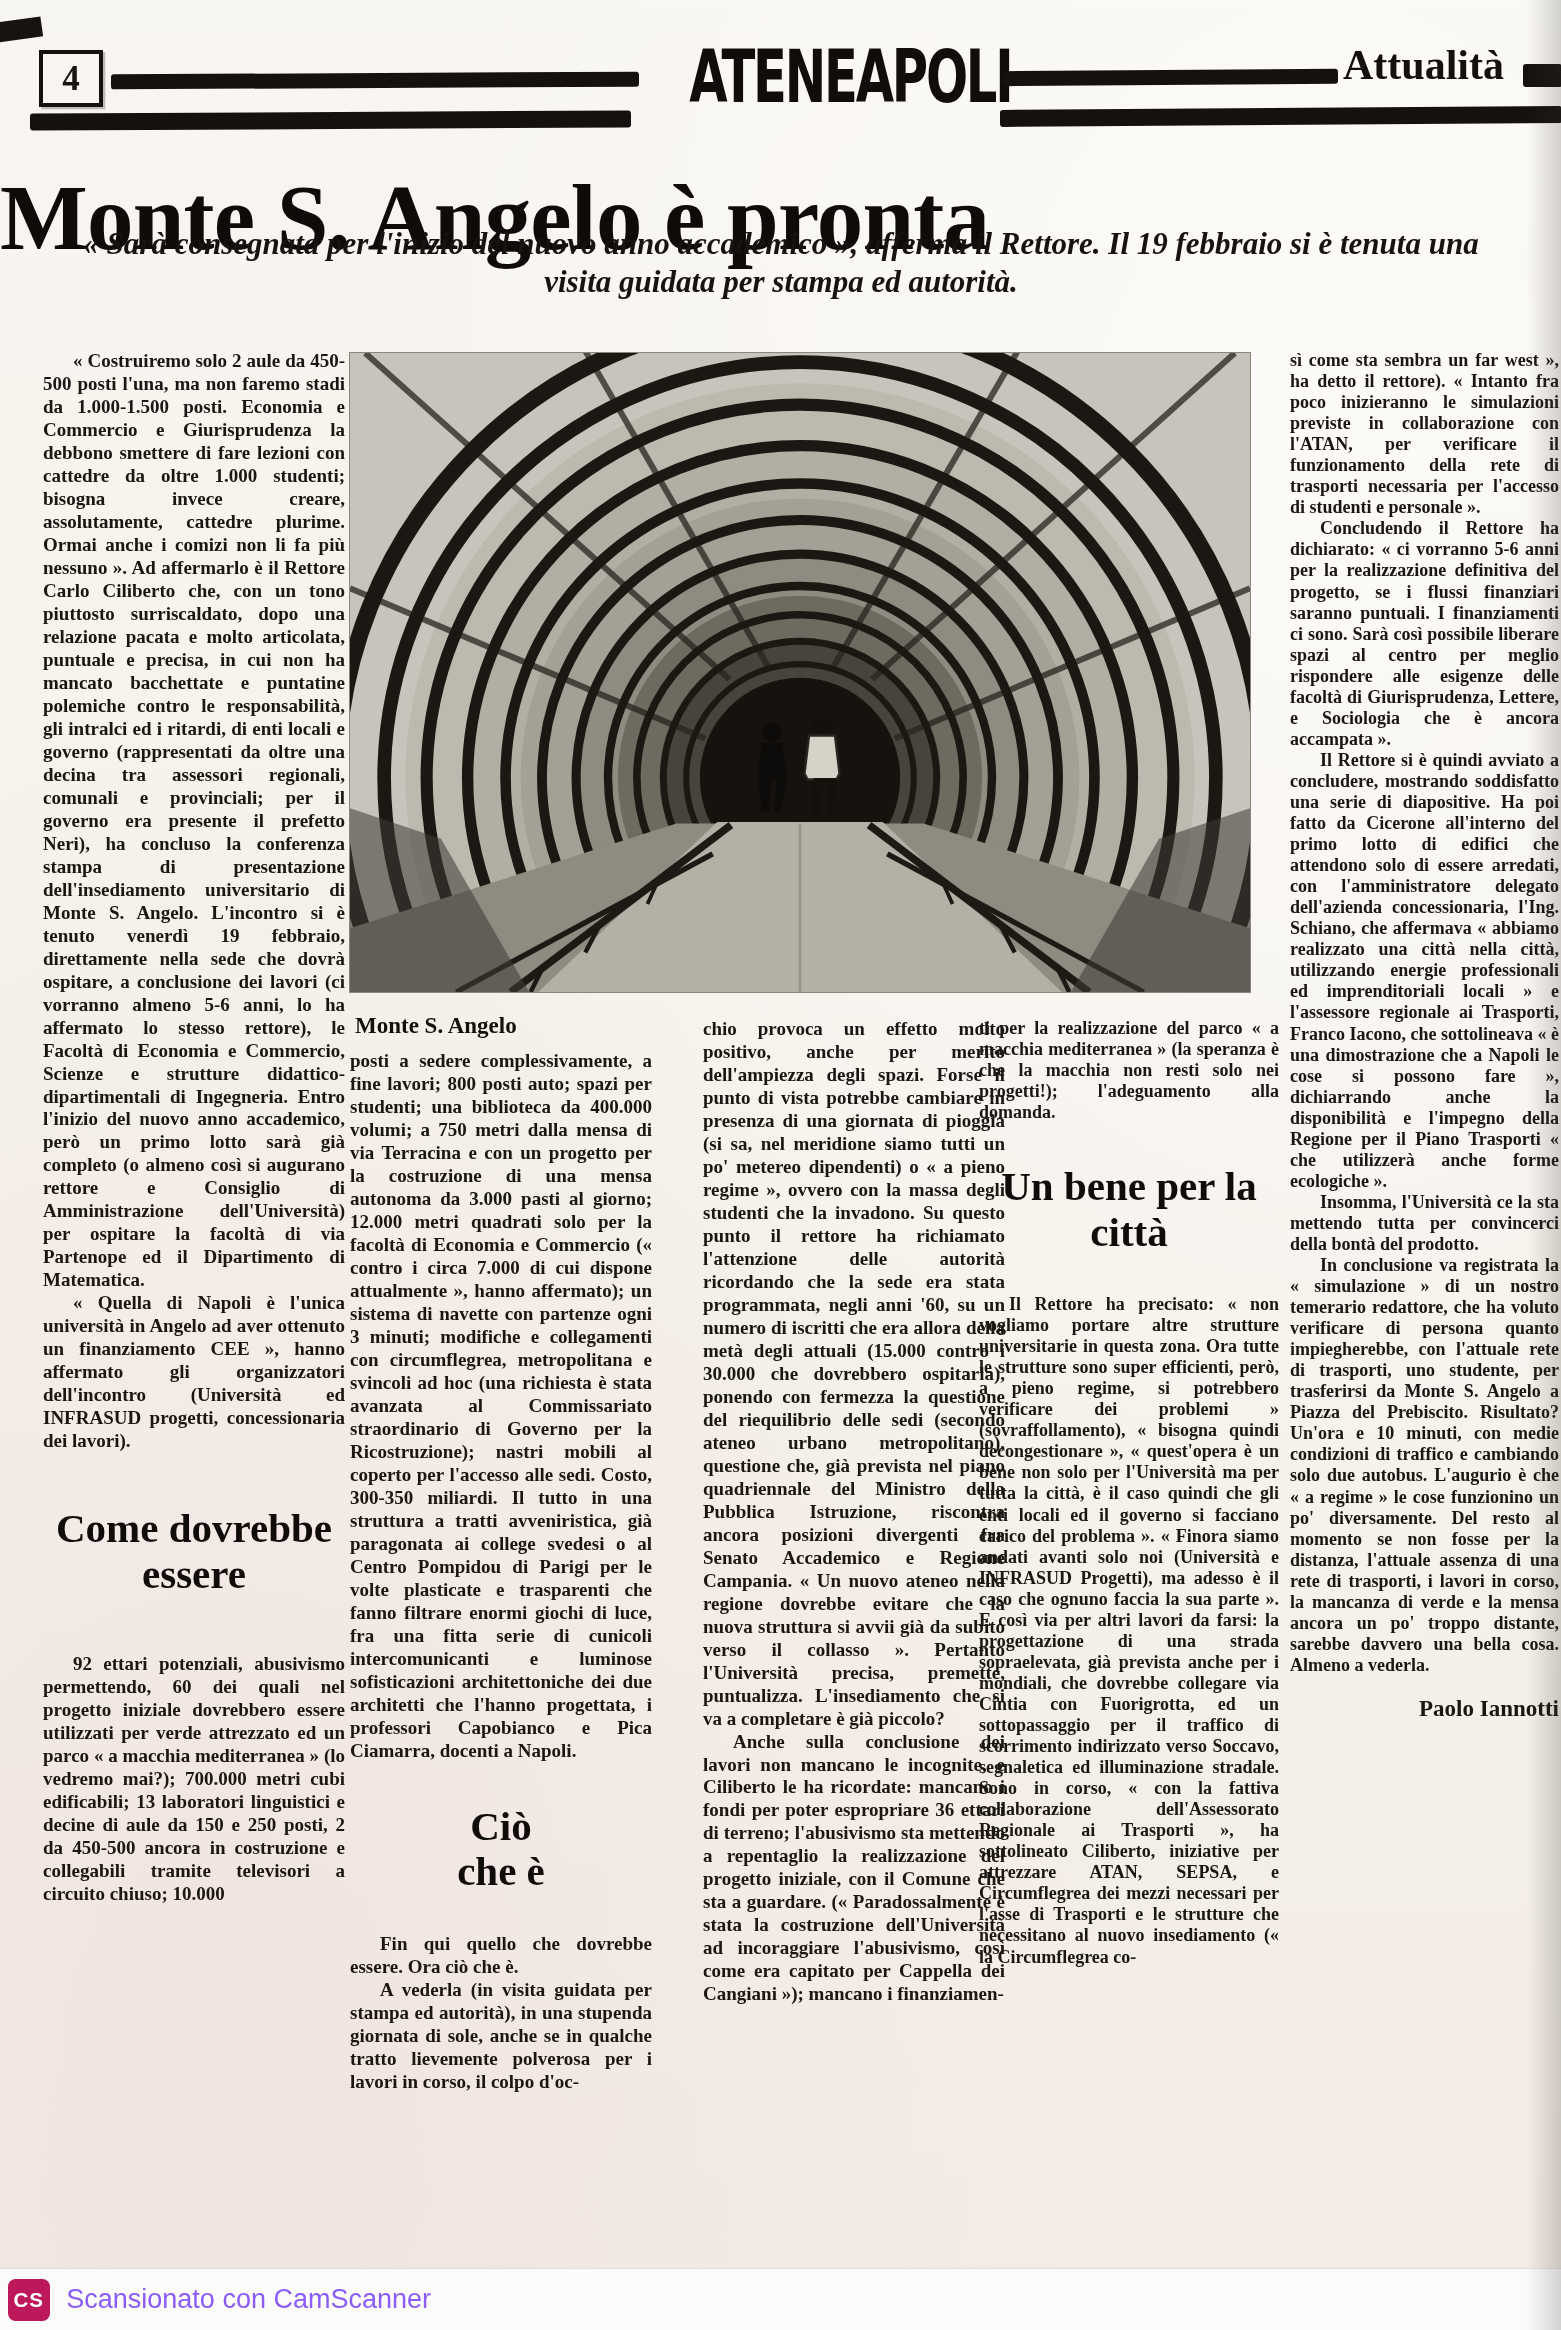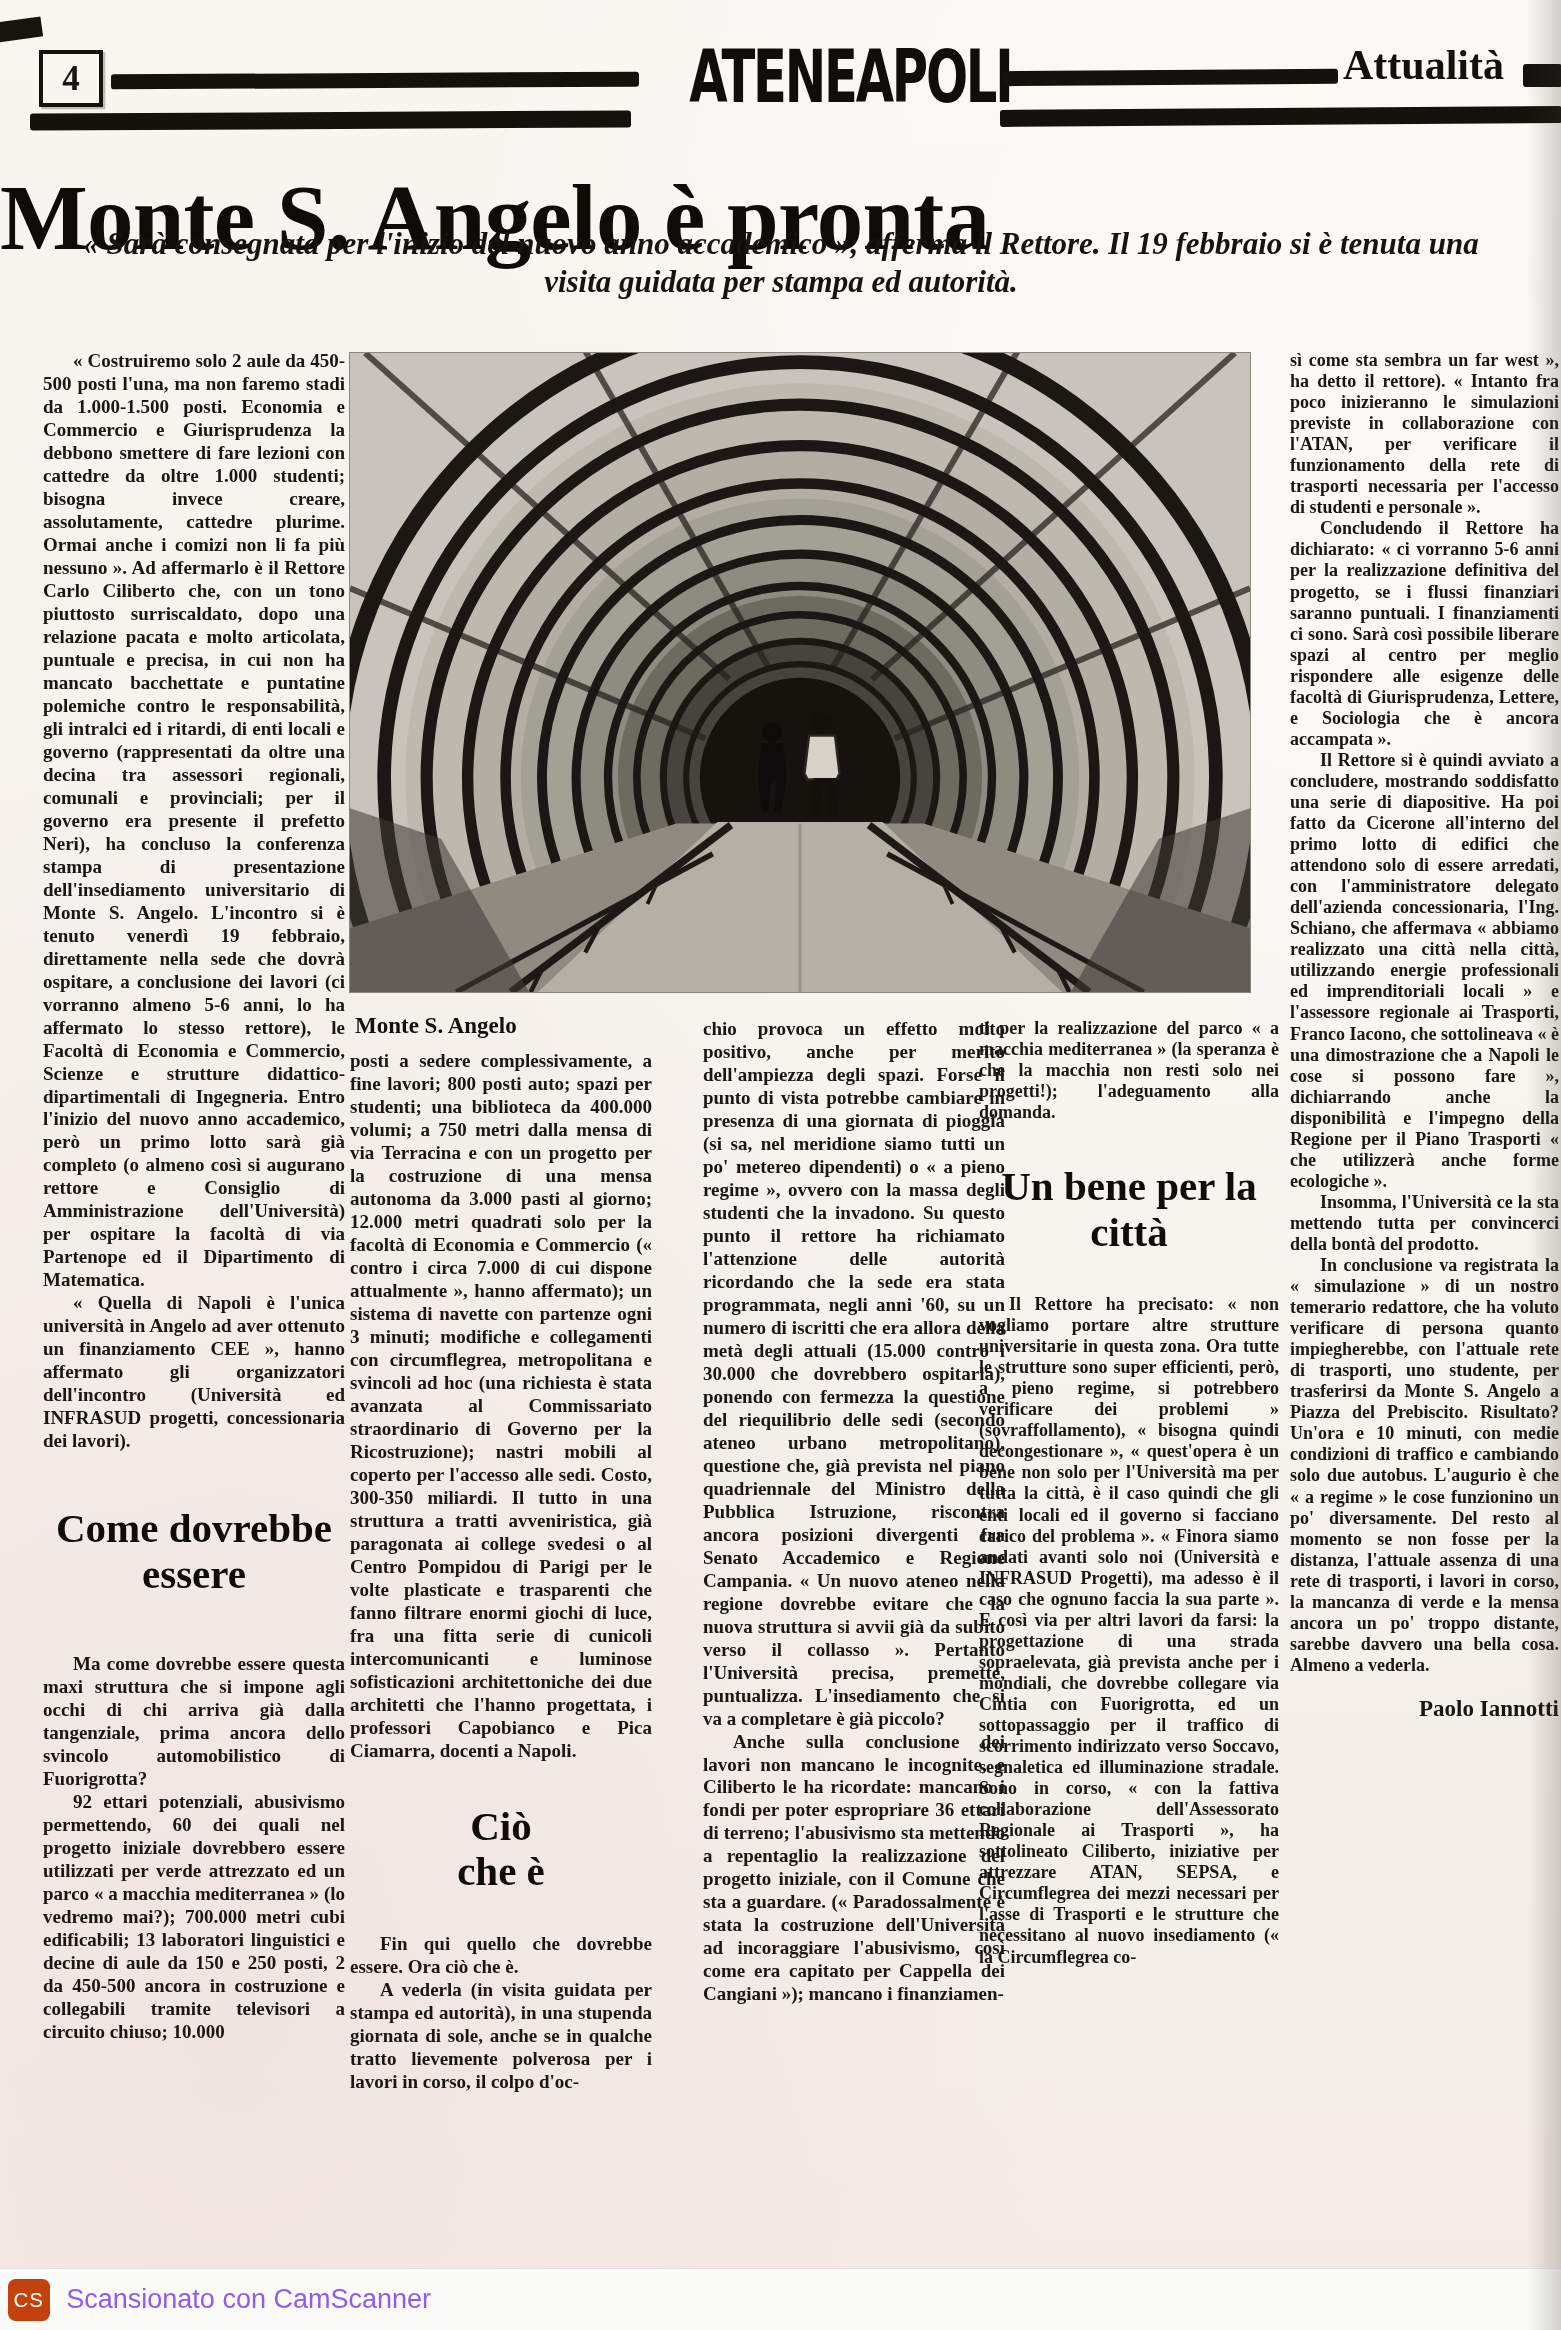--- a/index.html
+++ b/index.html
@@ -92,22 +92,22 @@
 
   
   .footer{
     position:absolute;left:0;bottom:0;width:100%;height:61px;
     background:#fbfbfa;border-top:0.8px solid #e2e0dd;
     display:flex;align-items:center;gap:16.7px;
     font-family:"Liberation Sans",sans-serif;
   }
   .cs-logo{
     margin-left:7.6px;width:42px;height:42px;border-radius:7.6px;
-    background:#c2410c;display:flex;align-items:center;justify-content:center;
-    color:#fff;font-size:20.5px;font-weight:normal;letter-spacing:0.8px;
+    background:#be185d;display:flex;align-items:center;justify-content:center;
+    color:#fff;font-size:20.5px;font-weight:bold;letter-spacing:0.8px;
   }
   .footer-text{color:#8b5cf6;font-size:27px;}
 </style>
 </head>
 <body>
 
 <div class="page">
 
   <div class="scan-mark"></div>
 
@@ -193,21 +193,20 @@
       <polygon points="1186,842 1186,600 1066,640 950,842" fill="#3e3b34" opacity="0.55"></polygon>
     </svg>
   </div>
   <div class="caption">Monte S. Angelo</div>
 
   <div class="col" id="c1">
       <p class="body-p indent">« Costruiremo solo 2 aule da 450-500 posti l'una, ma non faremo stadi da 1.000-1.500 posti. Economia e Commercio e Giurisprudenza la debbono smettere di fare lezioni con cattedre da oltre 1.000 studenti; bisogna invece creare, assolutamente, cattedre plurime. Ormai anche i comizi non li fa più nessuno ». Ad affermarlo è il Rettore Carlo Ciliberto che, con un tono piuttosto surriscaldato, dopo una relazione pacata e molto articolata, puntuale e precisa, in cui non ha mancato bacchettate e puntatine polemiche contro le responsabilità, gli intralci ed i ritardi, di enti locali e governo (rappresentati da oltre una decina tra assessori regionali, comunali e provinciali; per il governo era presente il prefetto Neri), ha concluso la conferenza stampa di presentazione dell'insediamento universitario di Monte S. Angelo. L'incontro si è tenuto venerdì 19 febbraio, direttamente nella sede che dovrà ospitare, a conclusione dei lavori (ci vorranno almeno 5-6 anni, lo ha affermato lo stesso rettore), le Facoltà di Economia e Commercio, Scienze e strutture didattico-dipartimentali di Ingegneria. Entro l'inizio del nuovo anno accademico, però un primo lotto sarà già completo (o almeno così si augurano rettore e Consiglio di Amministrazione dell'Università) per ospitare la facoltà di via Partenope ed il Dipartimento di Matematica.</p>
       <p class="body-p indent">« Quella di Napoli è l'unica università in Angelo ad aver ottenuto un finanziamento CEE », hanno affermato gli organizzatori dell'incontro (Università ed INFRASUD progetti, concessionaria dei lavori).</p>
       <h3 class="col-heading">Come dovrebbe
 essere</h3>
-      <p class="body-p indent">Ma come dovrebbe essere questa maxi struttura che si impone agli occhi di chi arriva già dalla tangenziale, prima ancora dello svincolo automobilistico di Fuorigrotta?</p>
       <p class="body-p indent">92 ettari potenziali, abusivismo permettendo, 60 dei quali nel progetto iniziale dovrebbero essere utilizzati per verde attrezzato ed un parco « a macchia mediterranea » (lo vedremo mai?); 700.000 metri cubi edificabili; 13 laboratori linguistici e decine di aule da 150 e 250 posti, 2 da 450-500 ancora in costruzione e collegabili tramite televisori a circuito chiuso; 10.000</p>
     </div>
   <div class="col" id="c2">
       <p class="body-p">posti a sedere complessivamente, a fine lavori; 800 posti auto; spazi per studenti; una biblioteca da 400.000 volumi; a 750 metri dalla mensa di via Terracina e con un progetto per la costruzione di una mensa autonoma da 3.000 pasti al giorno; 12.000 metri quadrati solo per la facoltà di Economia e Commercio (« contro i circa 7.000 di cui dispone attualmente », hanno affermato); un sistema di navette con partenze ogni 3 minuti; modifiche e collegamenti con circumflegrea, metropolitana e svincoli ad hoc (una richiesta è stata avanzata al Commissariato straordinario di Governo per la Ricostruzione); nastri mobili al coperto per l'accesso alle sedi. Costo, 300-350 miliardi. Il tutto in una struttura a tratti avveniristica, già paragonata ai college svedesi o al Centro Pompidou di Parigi per le volte plasticate e trasparenti che fanno filtrare enormi giochi di luce, fra una fitta serie di cunicoli intercomunicanti e luminose sofisticazioni architettoniche dei due architetti che l'hanno progettata, i professori Capobianco e Pica Ciamarra, docenti a Napoli.</p>
       <h3 class="col-heading">Ciò
 che è</h3>
       <p class="body-p indent">Fin qui quello che dovrebbe essere. Ora ciò che è.</p>
       <p class="body-p indent">A vederla (in visita guidata per stampa ed autorità), in una stupenda giornata di sole, anche se in qualche tratto lievemente polverosa per i lavori in corso, il colpo d'oc-</p>
     </div>
   <div class="col" id="c3">

